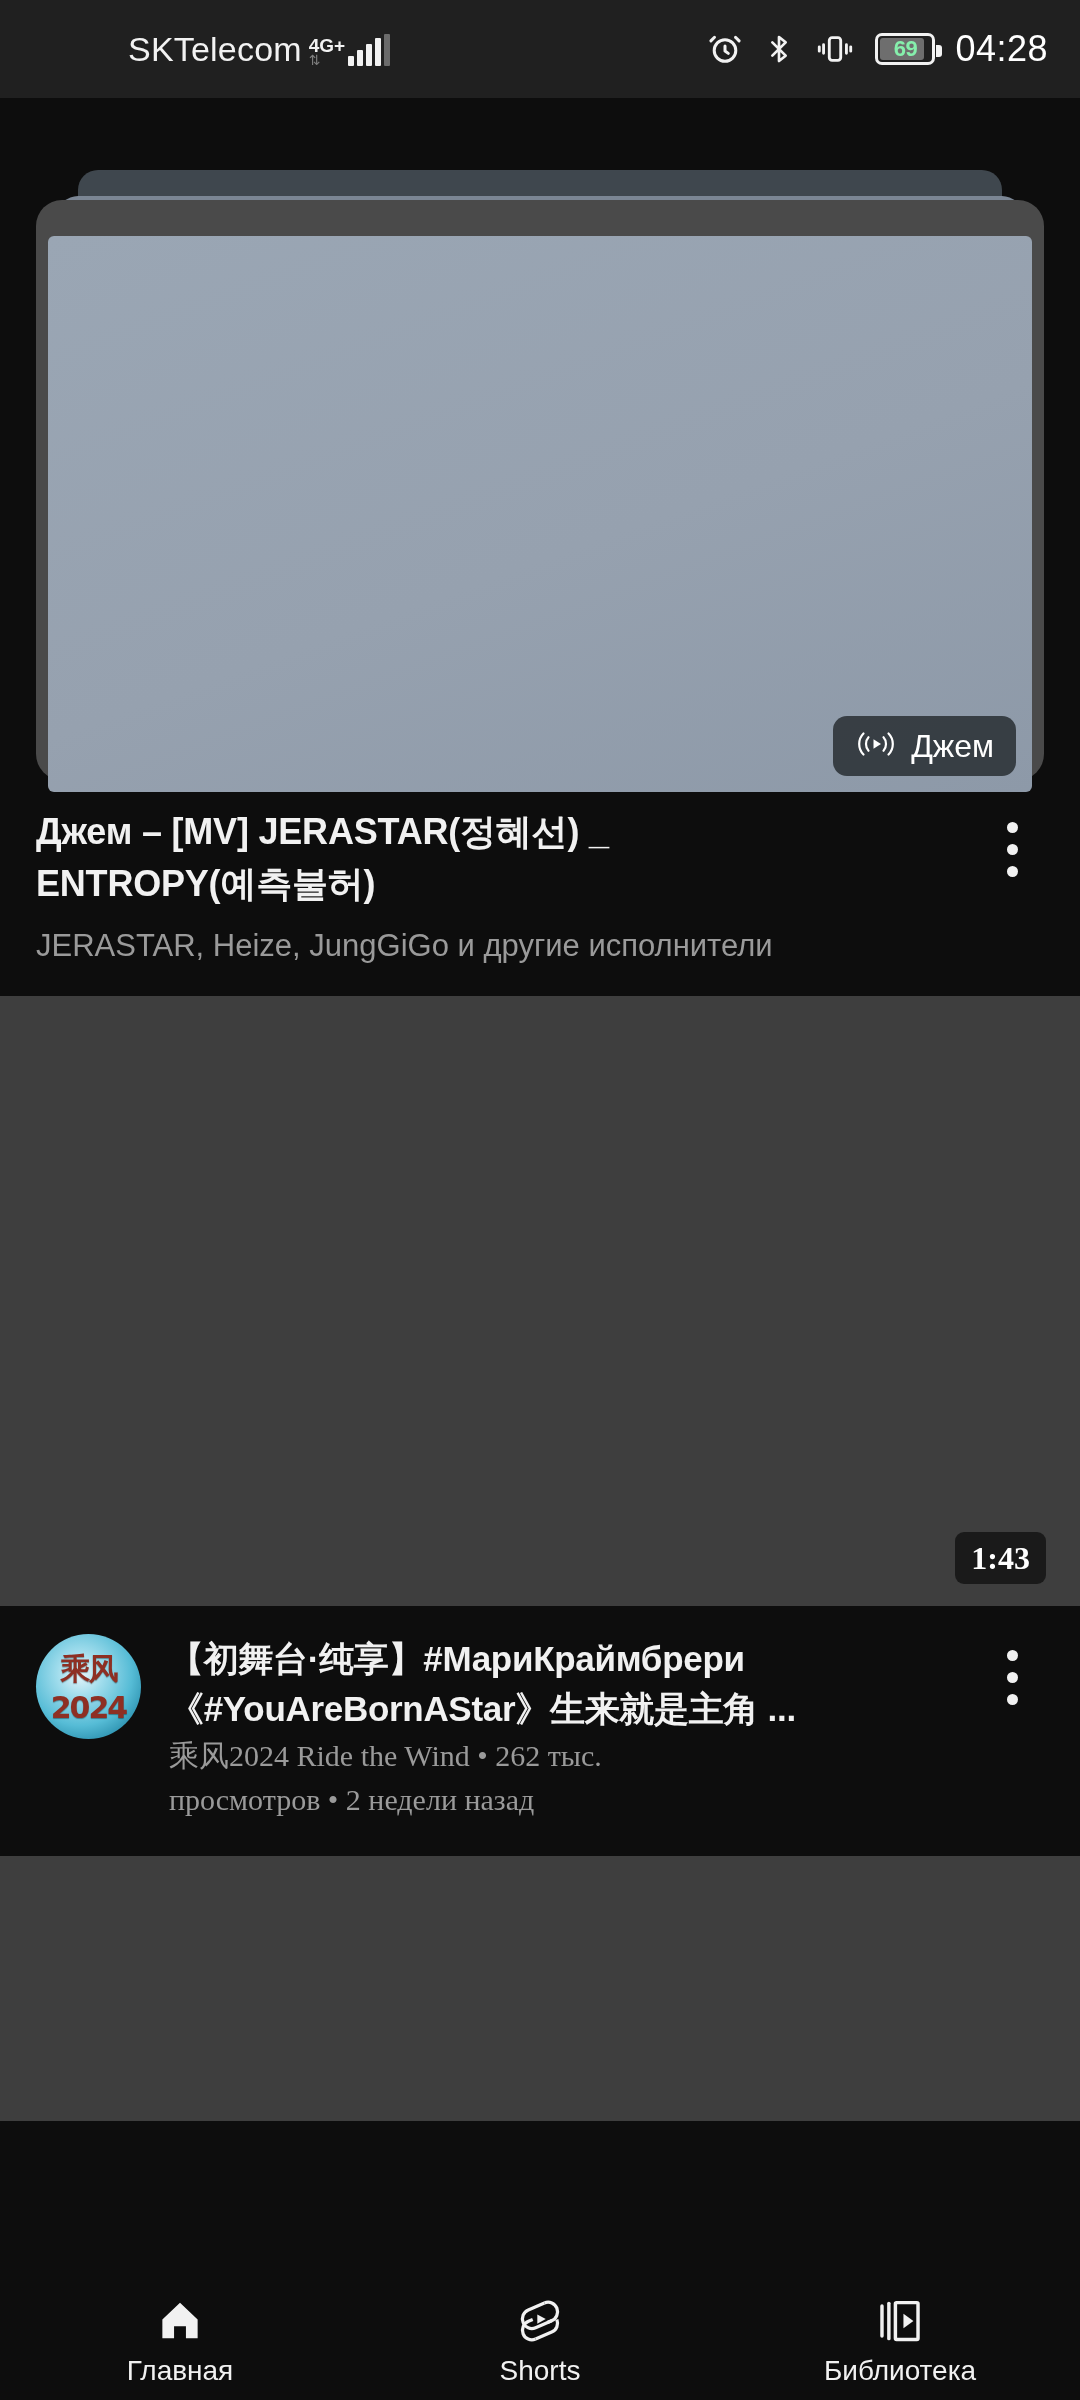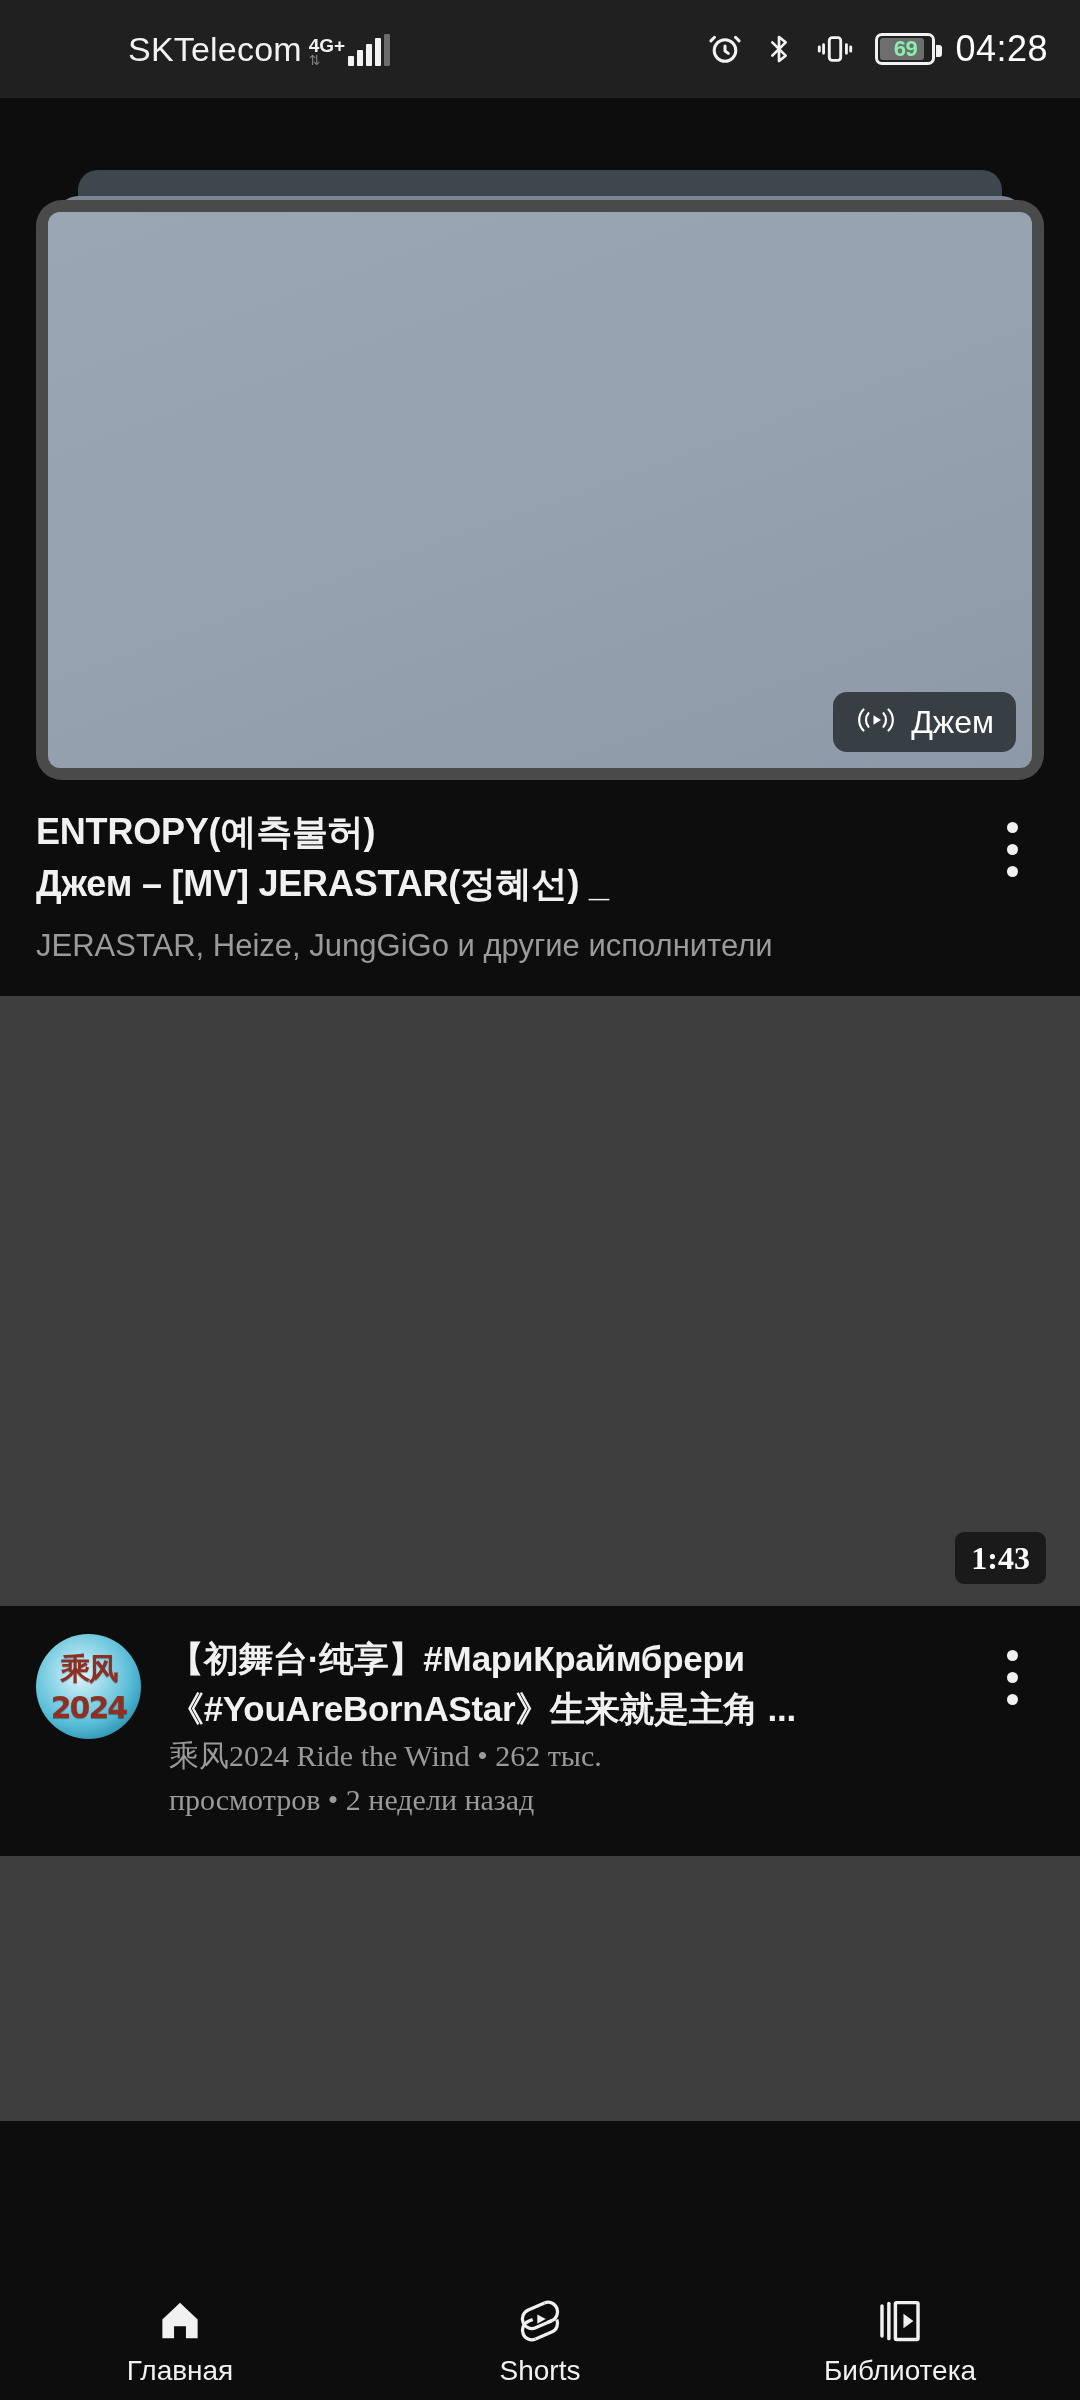--- a/index.html
+++ b/index.html
@@ -74,21 +74,21 @@
     position:absolute; left:22px; right:22px; top:26px; height:80px;
     background:#7b8694; border-radius:20px 20px 0 0;
   }
   .stack-l1 {
     position:absolute; left:0; right:0; top:30px; bottom:0;
     background:#4a4a4a; border-radius:26px; padding:12px;
   }
   .thumb-main {
     width:100%; height:100%;
     background:linear-gradient(160deg,#9aa6b4 0%, #96a1af 55%, #8d99a8 100%);
-    border-radius:12px; position:relative; overflow:hidden;
+    border-radius:6px; position:relative; overflow:hidden;margin-top:24px;
   }
   .cast-chip {
     position:absolute; right:16px; bottom:16px;
     background:rgba(50,56,62,0.94);
     border-radius:14px; padding:13px 22px;
     display:flex; align-items:center; gap:14px;
   }
   .cast-chip .label { color:#ffffff; font-size:32px; line-height:1; }
 
   .meta1 { display:flex; padding:26px 36px 0 36px; }
@@ -221,22 +221,22 @@
                 </svg>
               </span>
               <span class="label">Джем</span>
             </div>
           </div>
         </div>
       </div>
 
       <div class="meta1">
         <div class="meta1-text">
+          <div class="title1">Джем – [MV] JERASTAR(정혜선) _</div>
           <div class="title1">ENTROPY(예측불허)</div>
-          <div class="title1">Джем – [MV] JERASTAR(정혜선) _</div>
           <div class="subtitle1">JERASTAR, Heize, JungGiGo и другие исполнители</div>
         </div>
         <div class="kebab">
           <i></i>
             <i></i>
             <i></i>
         </div>
       </div>
     </div>
 

